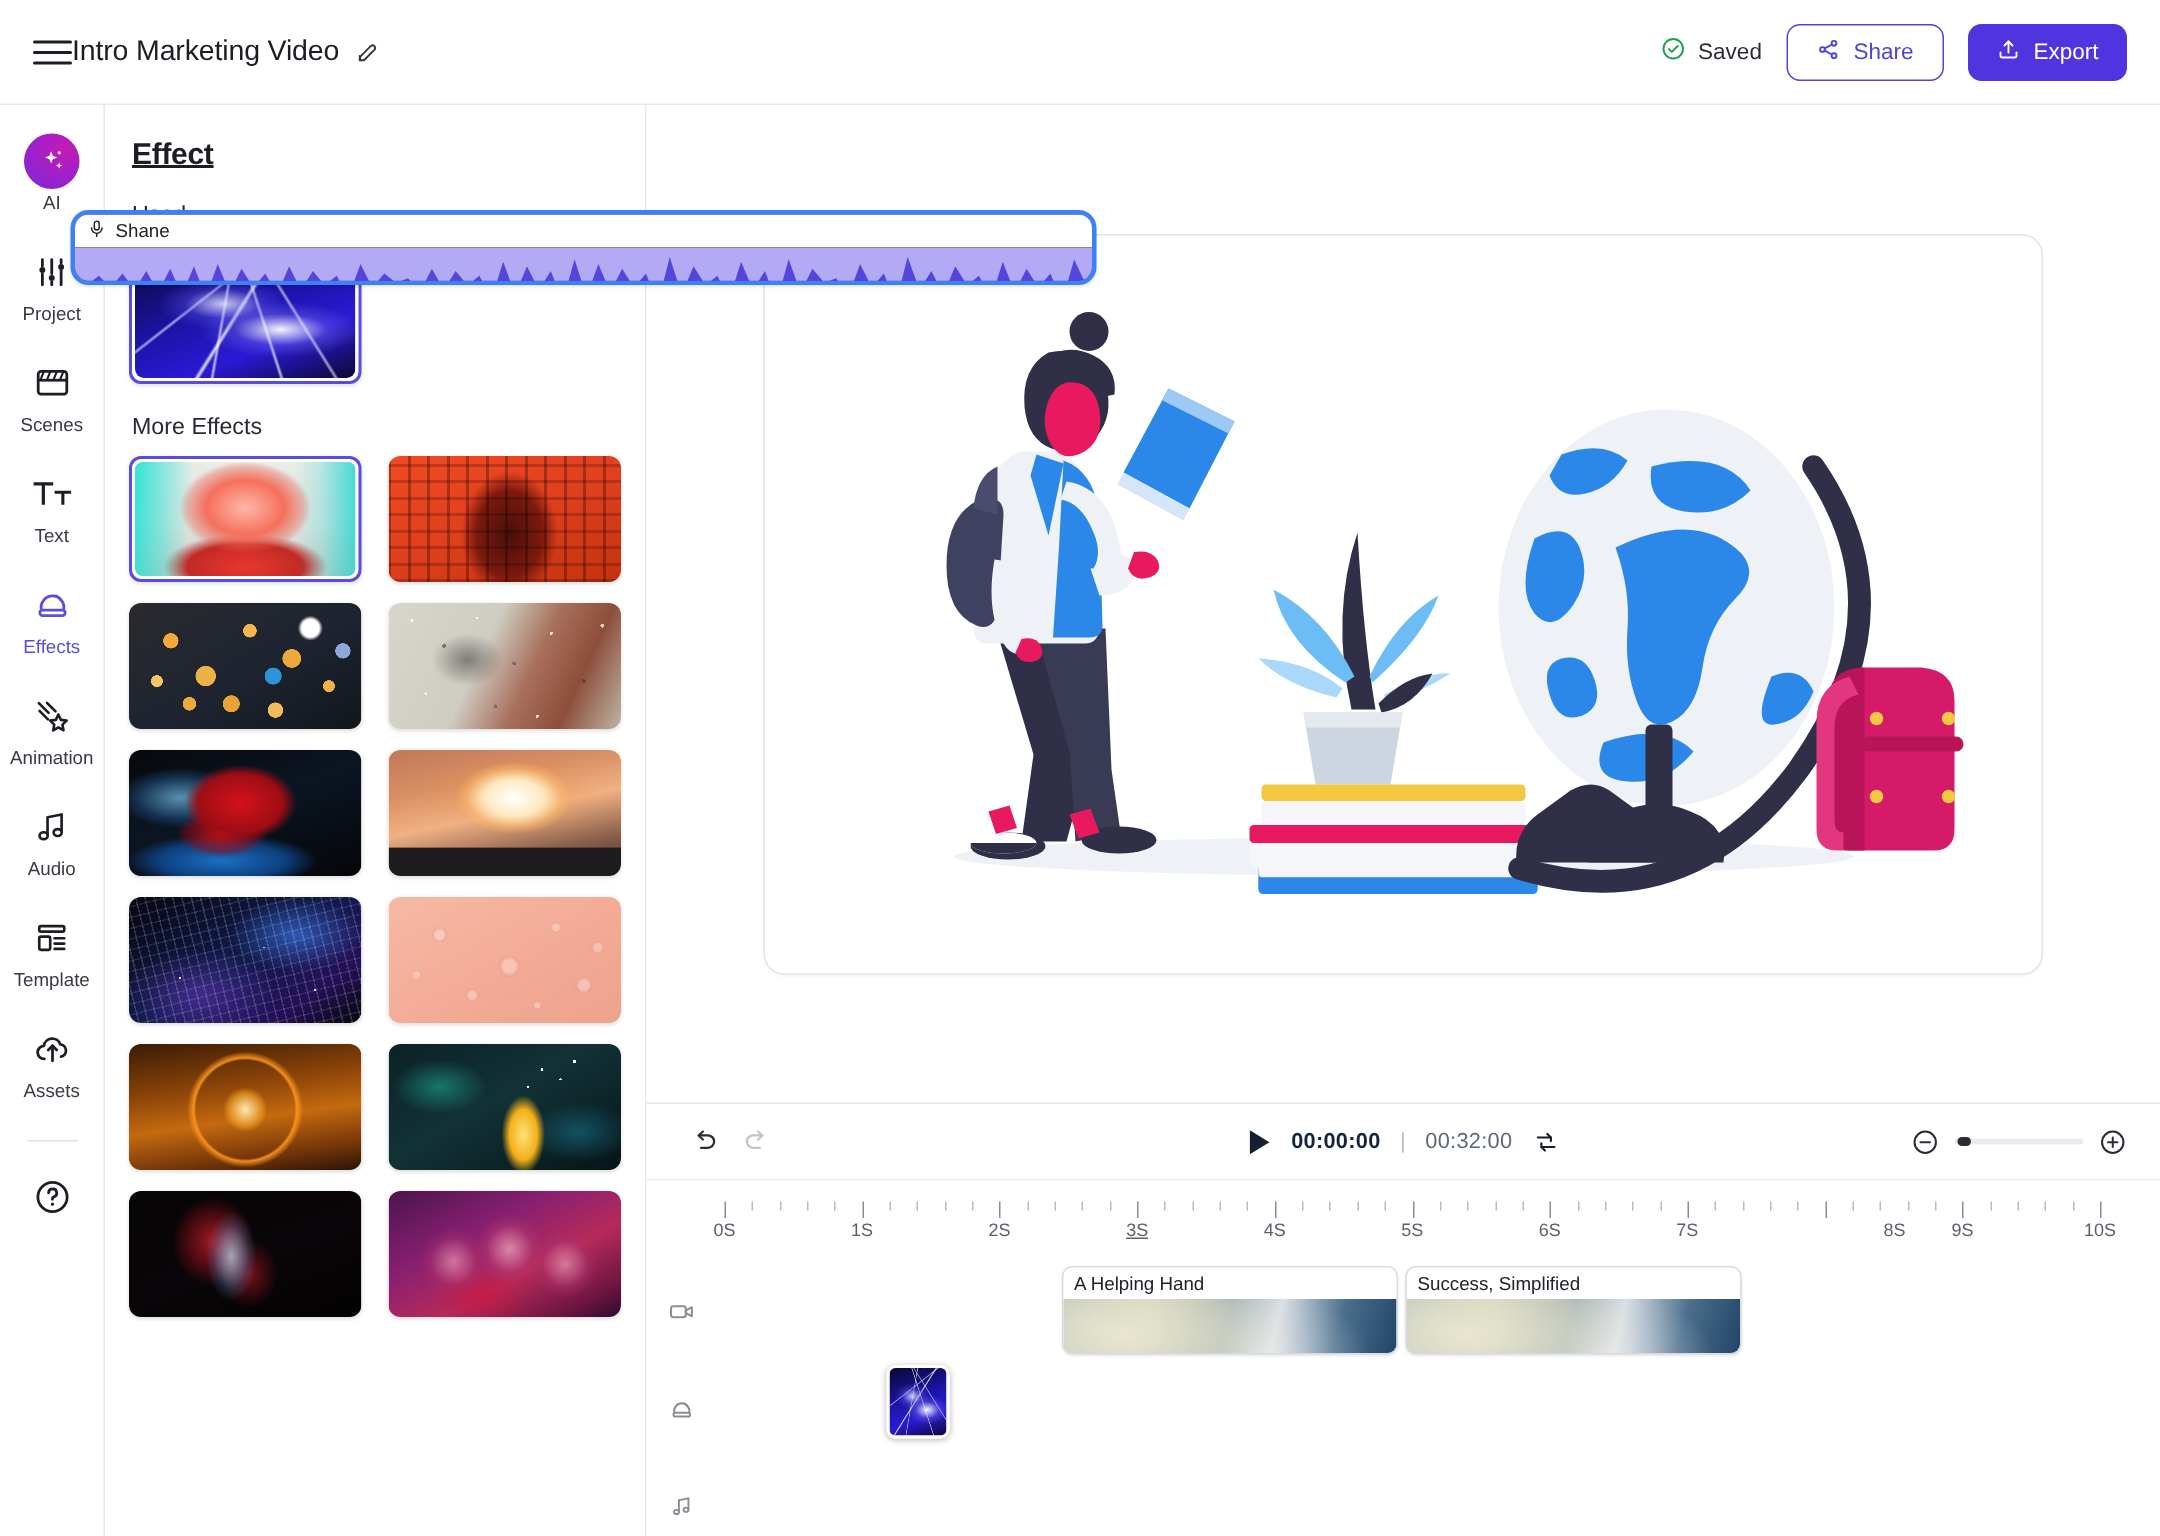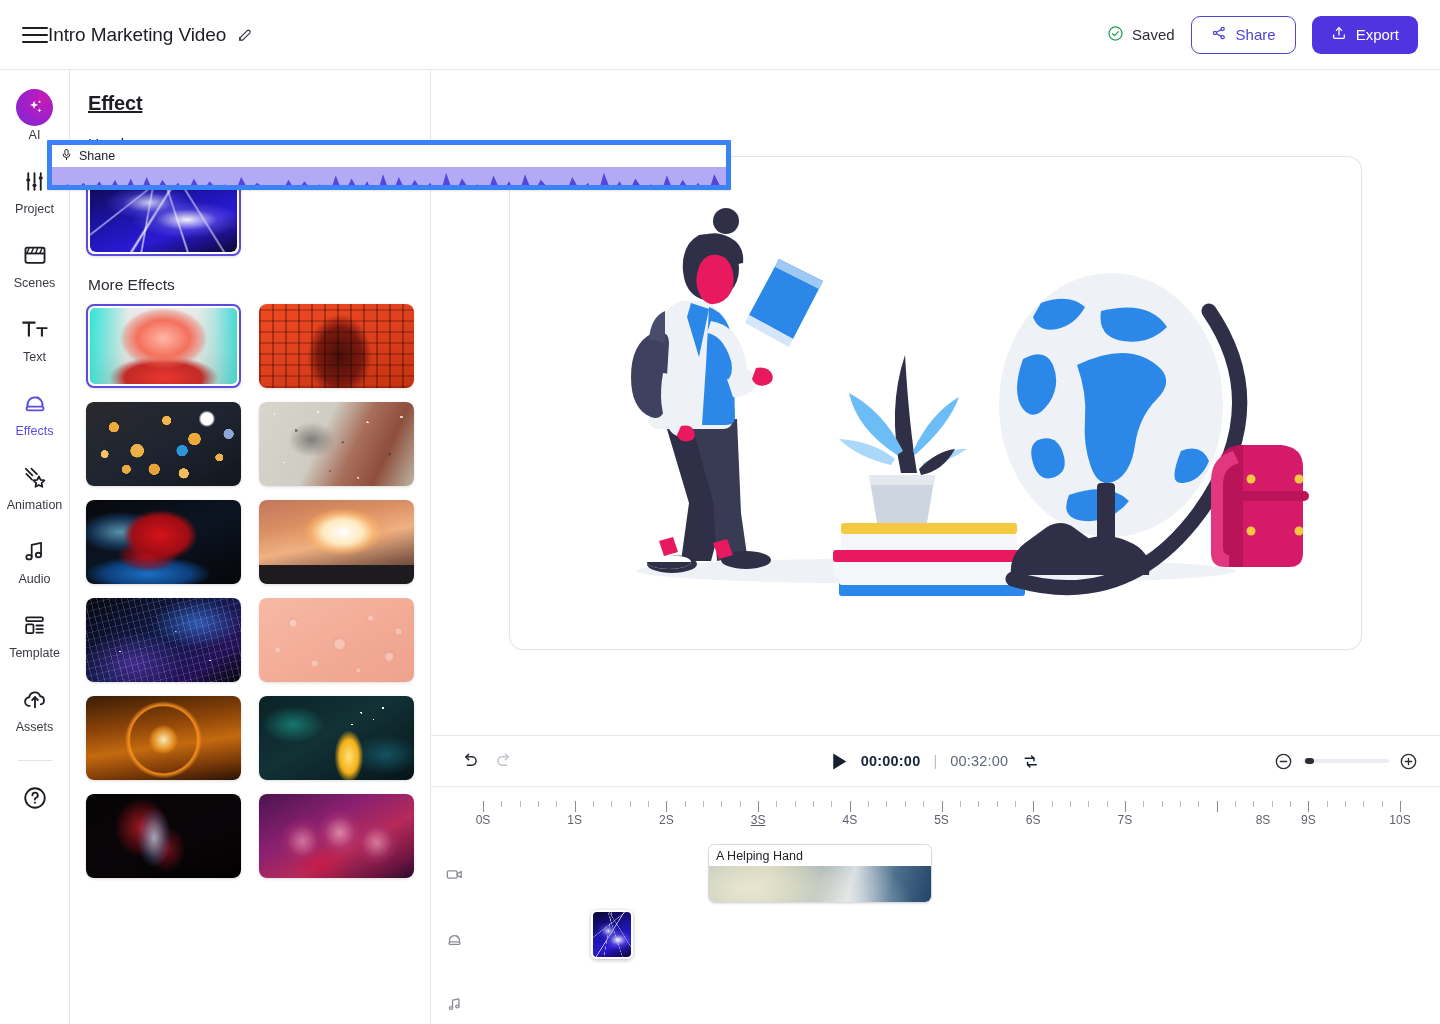--- a/index.html
+++ b/index.html
@@ -258,21 +258,21 @@
     background:
       radial-gradient(ellipse 70% 120% at 18% 40%, #e8e6cf 0%, rgba(214,214,190,.55) 45%, transparent 72%),
       radial-gradient(ellipse 50% 130% at 62% 70%, rgba(255,255,255,.5) 0%, transparent 60%),
       linear-gradient(104deg, #b9c4c2 0%, #dedbc2 24%, #9fb0b6 48%, #d7dde2 62%, #4c6f8c 80%, #1d3f63 100%);
   }
   .fx-clip {
     position: absolute; border-radius: 6px; border: 2px solid #fff; overflow: hidden;
     box-shadow: 0 1px 4px rgba(0,0,0,.28); cursor: pointer;
   }
   .audio-clip {
-    position: absolute; border: 5px solid #3b82f6; border-radius: 1px; overflow: hidden;
+    position: absolute; border: 3px solid #3b82f6; border-radius: 12px; overflow: hidden;
     background: #701a75; box-shadow: 0 1px 2px rgba(0,0,0,.1); cursor: pointer;
   }
   .audio-label { height: 22px; display: flex; align-items: center; gap: 6px; padding: 0 8px;
     font-size: 12.5px; color: #22222a; background: #fff; }
   .wave { position: relative; height: 100%; background: #5445dd; }
   .wave svg { display: block; width: 100%; height: 100%; }
 </style>
 </head>
 <body>
 
@@ -702,20 +702,24 @@
     <svg width="19" height="19" viewBox="0 0 24 24" fill="none" stroke="#8c8c97" stroke-width="1.7" stroke-linejoin="round">
       <rect x="3" y="7.4" width="12.4" height="9.2" rx="1.8"></rect>
         <path d="M15.4 11l5.1-2.8v7.6L15.4 13z"></path>
     </svg>
   </span>
 
   <div class="clip" style="left:277px; top:11px; width:224px; height:59px;">
     <div class="clip-label">A Helping Hand</div>
     <div class="clip-film"></div>
   </div>
+  <div class="clip" style="left:506px; top:11px; width:224px; height:59px;">
+    <div class="clip-label">Success, Simplified</div>
+    <div class="clip-film"></div>
+  </div>
 
   <span class="track-icon" style="top:97px">
     <svg width="19" height="19" viewBox="0 0 24 24" fill="none" stroke="#8c8c97" stroke-width="1.7">
       <path d="M5.8 15a6.4 6.4 0 1 1 12.4 0"></path>
       <rect x="5" y="15" width="14" height="3.2" rx="1.6"></rect>
       <path d="M14 7a4.2 4.2 0 0 1 2.3 2.3" stroke-width="1.3" stroke-linecap="round"></path>
     </svg>
   </span>
   <div class="fx-clip a-laser" style="left:160px; top:77px; width:42px; height:49px;"></div>
 

